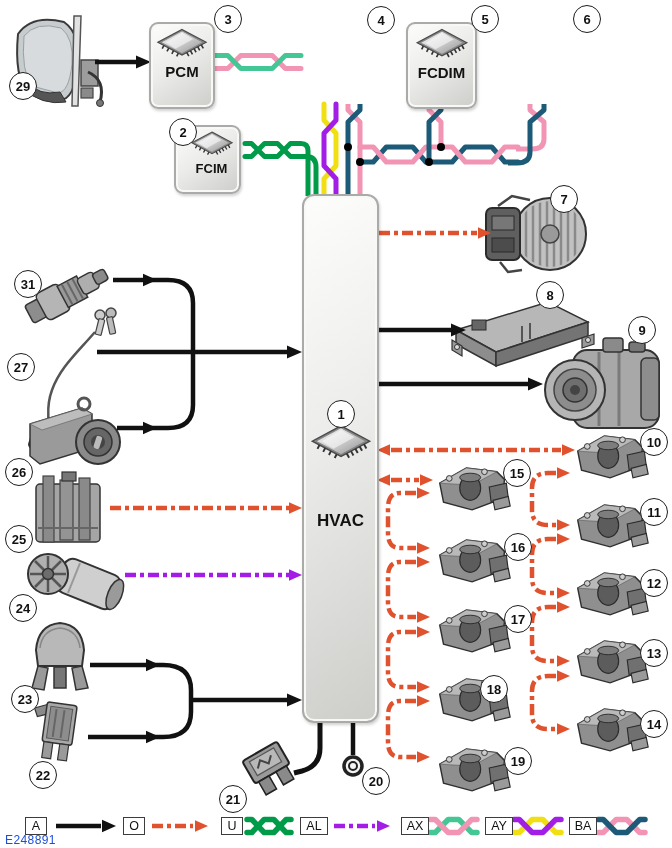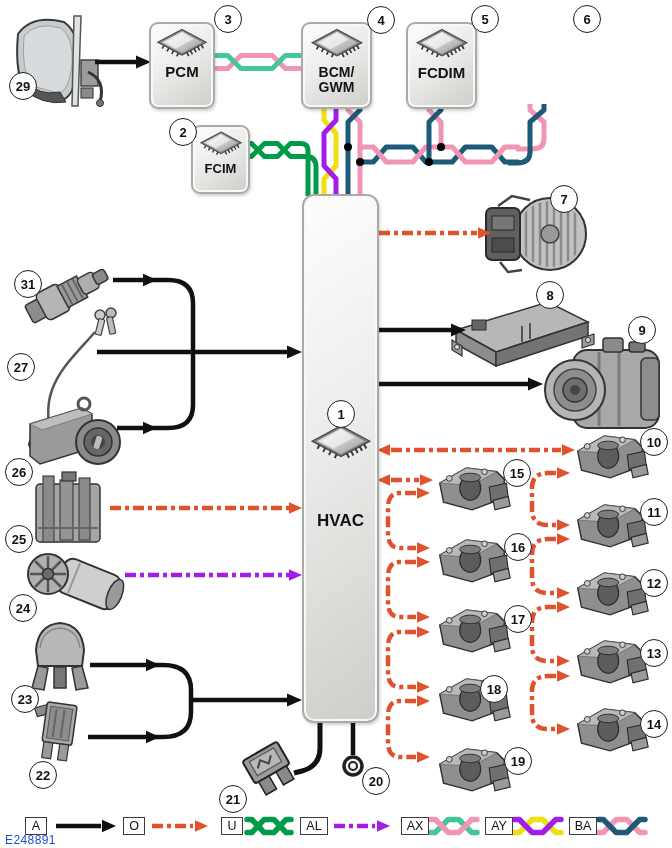--- a/index.html
+++ b/index.html
@@ -9,21 +9,21 @@
   .module{position:absolute;z-index:2;border:2px solid #aaaaa8;border-radius:9px;
           background:linear-gradient(145deg,#fdfdfc 0%,#ececea 45%,#cdcdca 100%);
           box-shadow:inset 0 0 0 2px #f8f8f6, 1px 2px 3px rgba(0,0,0,.18);
           display:flex;flex-direction:column;align-items:center;justify-content:flex-start;}
   .module .chip{display:block;margin-top:3px;}
   .module .lbl{font-weight:bold;font-size:15px;line-height:16px;color:#121212;text-align:left;}
   .m-pcm{left:149px;top:22px;width:62px;height:83px;}
   .m-bcm{left:301px;top:22px;width:67px;height:83px;}
   .m-fcdim{left:406px;top:22px;width:67px;height:83px;}
   .m-fcimb{left:508px;top:22px;width:68px;height:83px;}
-  .m-fcim{left:191px;top:125px;width:55px;height:65px;}
+  .m-fcim{left:174px;top:125px;width:55px;height:65px;padding-left:8px;}
   .m-fcim .lbl{font-size:13px;}
   .m-bcm .lbl{font-size:14px;line-height:15px;}
   .m-hvac{left:302px;top:194px;width:73px;height:525px;border-radius:12px;justify-content:flex-start;}
   .hvac-inner{margin-top:224px;display:flex;flex-direction:column;align-items:center;gap:44px;}
   .m-hvac .lbl{font-size:17px;margin-top:2px;}
   .co{position:absolute;z-index:3;width:26px;height:26px;border:1.7px solid #1d1d1d;border-radius:50%;
       background:#ffffff;display:flex;align-items:center;justify-content:center;
       font-size:13px;font-weight:bold;color:#111;}
   .lbox{position:absolute;z-index:3;top:817px;height:16px;line-height:16px;border:1.2px solid #3c3c3c;
         background:#fff;text-align:center;font-size:12.5px;color:#111;}
@@ -346,29 +346,20 @@
         </g>
       </g>
 </svg>
 
 <div class="module m-pcm">
   <svg class="chip" width="52" height="37" viewBox="0 0 64 46">
         <use href="#sym-chip"></use>
       </svg>
   <div class="lbl">PCM</div>
 </div>
-<div class="module m-bcm">
-  <svg class="chip" width="54" height="38" viewBox="0 0 64 46">
-        <use href="#sym-chip"></use>
-      </svg>
-  <div class="lbl">
-    <div>BCM/</div>
-    <div>GWM</div>
-  </div>
-</div>
 <div class="module m-fcdim">
   <svg class="chip" width="54" height="38" viewBox="0 0 64 46">
         <use href="#sym-chip"></use>
       </svg>
   <div class="lbl">FCDIM</div>
 </div>
 <div class="module m-fcim">
   <svg class="chip" width="44" height="31" viewBox="0 0 64 46">
         <use href="#sym-chip"></use>
       </svg>

